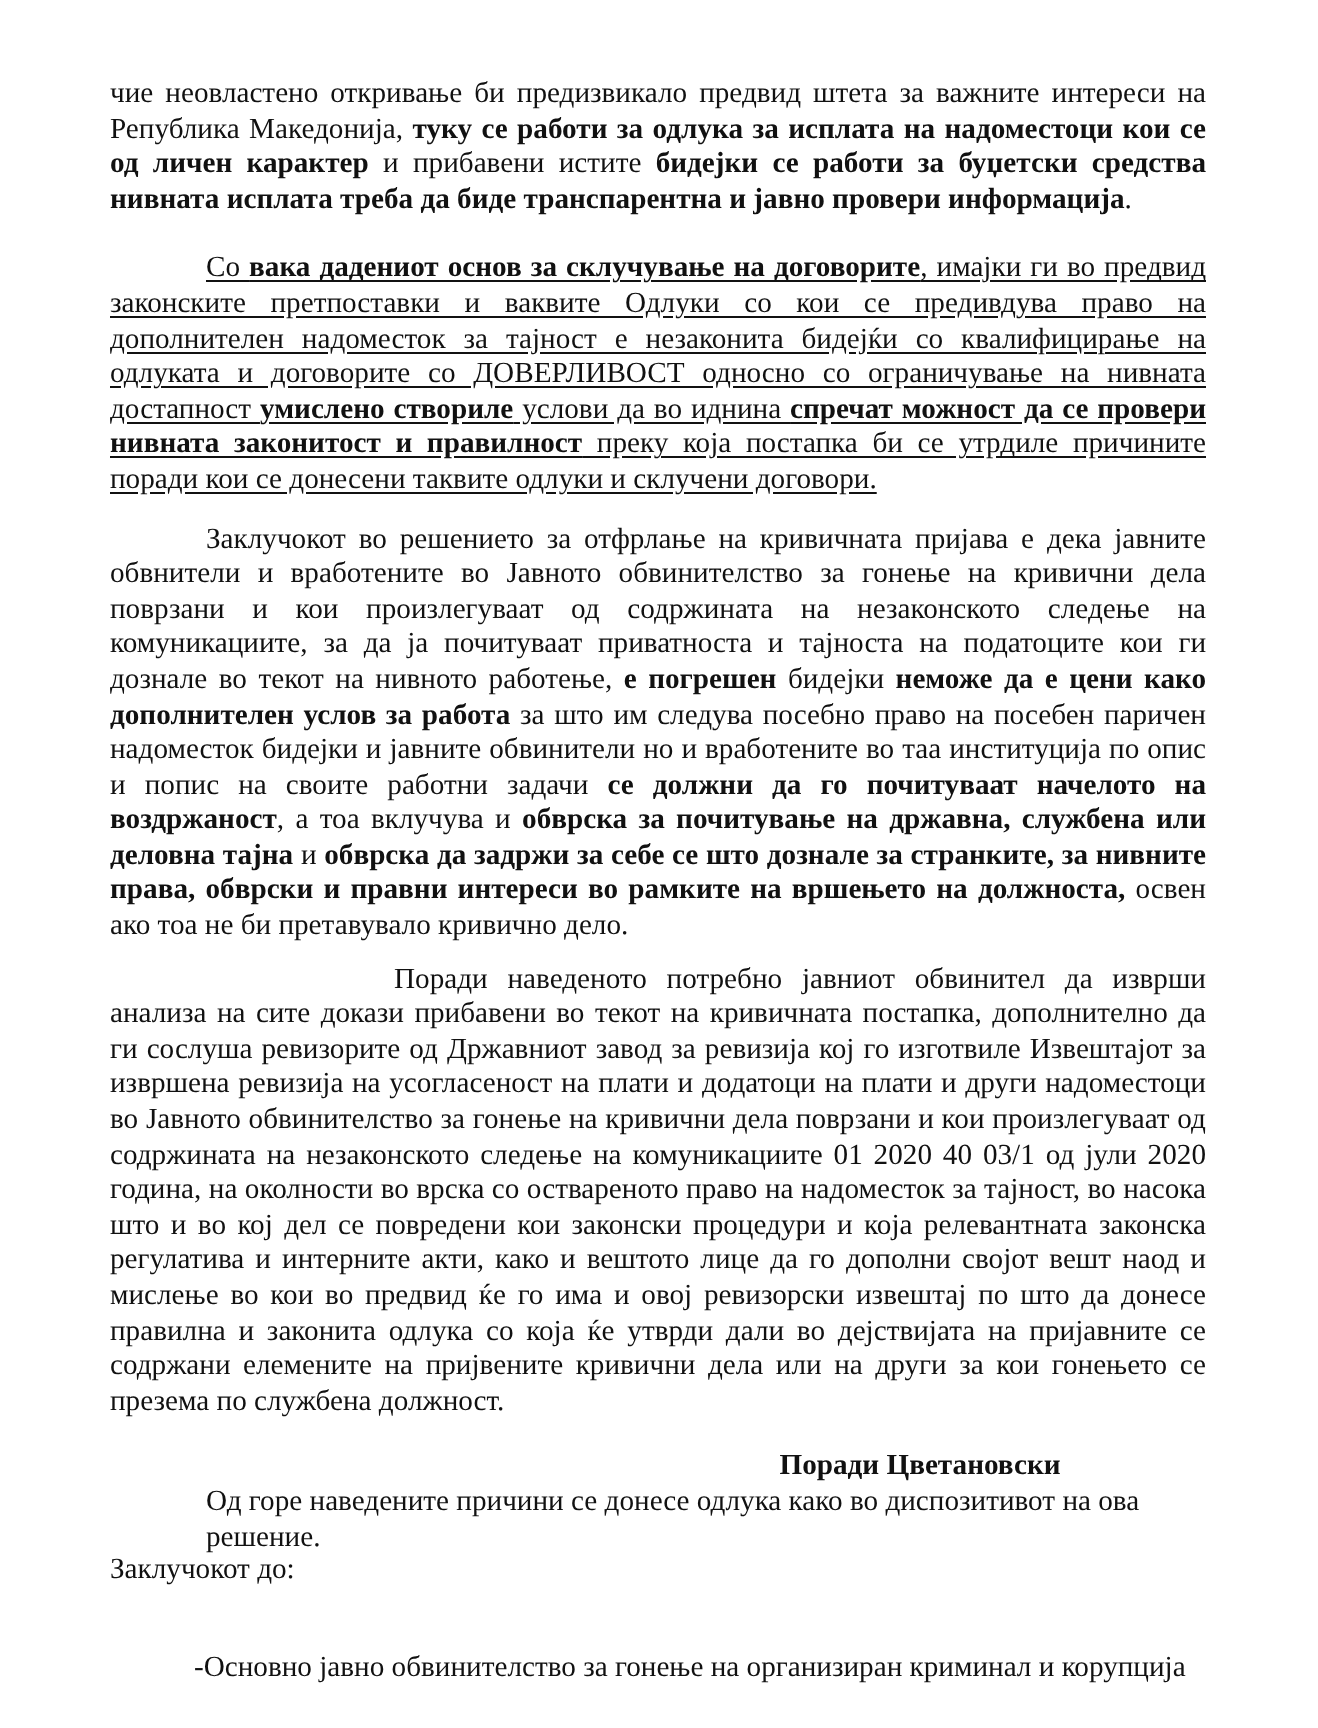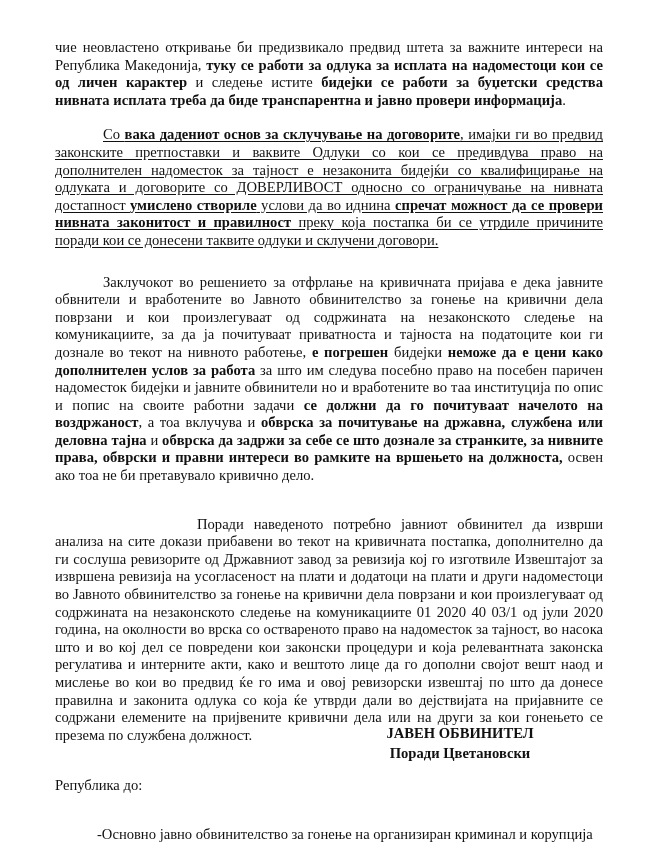--- a/index.html
+++ b/index.html
@@ -25,22 +25,22 @@
     }
     .para {
       margin: 0;
       text-align: justify;
     }
     .para b { font-weight: bold; }
     .indent1 { text-indent: 48px; }
     .indent2 { text-indent: 142px; }
     .u { text-decoration: underline; text-underline-offset: 2px; }
     #p1 { margin-bottom: 17px; }
-    #p2 { margin-bottom: 24px; }
-    #p3 { margin-bottom: 31px; }
+    #p2 { margin-bottom: 12px; }
+    #p3 { margin-bottom: 9px; }
     #p4 { margin-bottom: 33px; }
     #p5 { text-align: left; padding-left: 48px; }
     .signature {
       position: absolute;
       top: 723px;
       left: 380px;
       width: 160px;
       text-align: center;
       font-weight: bold;
       line-height: 20px;
@@ -54,25 +54,25 @@
       position: absolute;
       top: 803px;
       left: 97px;
       margin-top: 23px;
     }
   </style>
 </head>
 <body>
 
 <div class="page">
-  <p class="para" id="p1"><span>чие неовластено откривање би предизвикало предвид штета за важните интереси на Република Македонија, </span><b>туку се работи за одлука за исплата на надоместоци кои се од личен карактер</b><span> и следење истите </span><b>бидејки се работи за буџетски средства нивната исплата треба да биде транспарентна и јавно провери информација</b><span>.</span></p>
+  <p class="para" id="p1"><span>чие неовластено откривање би предизвикало предвид штета за важните интереси на Република Македонија, </span><b>туку се работи за одлука за исплата на надоместоци кои се од личен карактер</b><span> и прибавени истите </span><b>бидејки се работи за буџетски средства нивната исплата треба да биде транспарентна и јавно провери информација</b><span>.</span></p>
   <p class="para indent1 u" id="p2"><span>Со </span><b>вака дадениот основ за склучување на договорите</b><span>, имајки ги во предвид законските претпоставки и ваквите Одлуки со кои се предивдува право на дополнителен надоместок за тајност е незаконита бидејќи со  квалифицирање на одлуката  и договорите со ДОВЕРЛИВОСТ односно со ограничување на нивната достапност </span><b>умислено  створиле</b><span> услови да во иднина </span><b>спречат можност да се провери нивната законитост и правилност</b><span> преку која постапка би се утрдиле причините поради кои се донесени таквите одлуки и склучени договори.</span></p>
   <p class="para indent1" id="p3"><span>Заклучокот во решението за отфрлање на кривичната пријава е  дека јавните обвнители и вработените во Јавното обвинителство за гонење на кривични дела поврзани и кои произлегуваат од содржината на незаконското следење на комуникациите, за да ја почитуваат приватноста и тајноста на податоците кои  ги дознале во текот на нивното работење, </span><b>е погрешен</b><span> бидејки </span><b>неможе да е цени како дополнителен услов  за работа</b><span> за што им следува посебно право на посебен паричен надоместок бидејки  и јавните обвинители но и вработените во таа институција  по опис и попис на своите работни задачи </span><b>се должни да го почитуваат начелото на воздржаност</b><span>, а тоа вклучува и </span><b>обврска за почитување на државна, службена или деловна тајна</b><span> и </span><b>обврска да задржи за себе се што дознале за странките, за нивните права, обврски и правни интереси во рамките на вршењето на должноста,</b><span> освен ако тоа не би претавувало кривично дело.</span></p>
   <p class="para indent2" id="p4"><span>Поради наведеното потребно  јавниот обвинител да изврши анализа на сите докази   прибавени во текот на кривичната постапка, дополнително да ги сослуша ревизорите од  Државниот завод за ревизија кој го изготвиле   Извештајот за извршена ревизија на усогласеност на плати и додатоци на плати и други надоместоци во Јавното обвинителство за гонење на кривични дела поврзани и кои произлегуваат од содржината на незаконското следење на комуникациите 01 2020 40 03/1 од јули 2020 година, на околности во врска со оствареното право на  надоместок за тајност,  во насока што и во кој дел се повредени кои законски процедури и која  релевантната законска регулатива и интерните акти, како и вештото лице да го дополни својот вешт наод и мислење во кои во предвид ќе го има и овој ревизорски извештај по што да донесе правилна и законита одлука со која ќе утврди дали во дејствијата на пријавните  се содржани елемените на пријвените кривични дела или на други за кои гонењето се презема по службена должност.</span></p>
+  <p class="para" id="p5"><span>Од горе наведените причини се донесе одлука како во диспозитивот на ова решение.</span></p>
 </div>
 
 <div class="signature">
-  <div>ЈАВЕН ОБВИНИТЕЛ</div>
   <div>Поради Цветановски</div>
 </div>
 
-<div class="delivered">Република до:</div>
+<div class="delivered">Заклучокот до:</div>
 <div class="recipient">-Основно јавно обвинителство за гонење на организиран криминал и корупција</div>
 
 </body></html>

